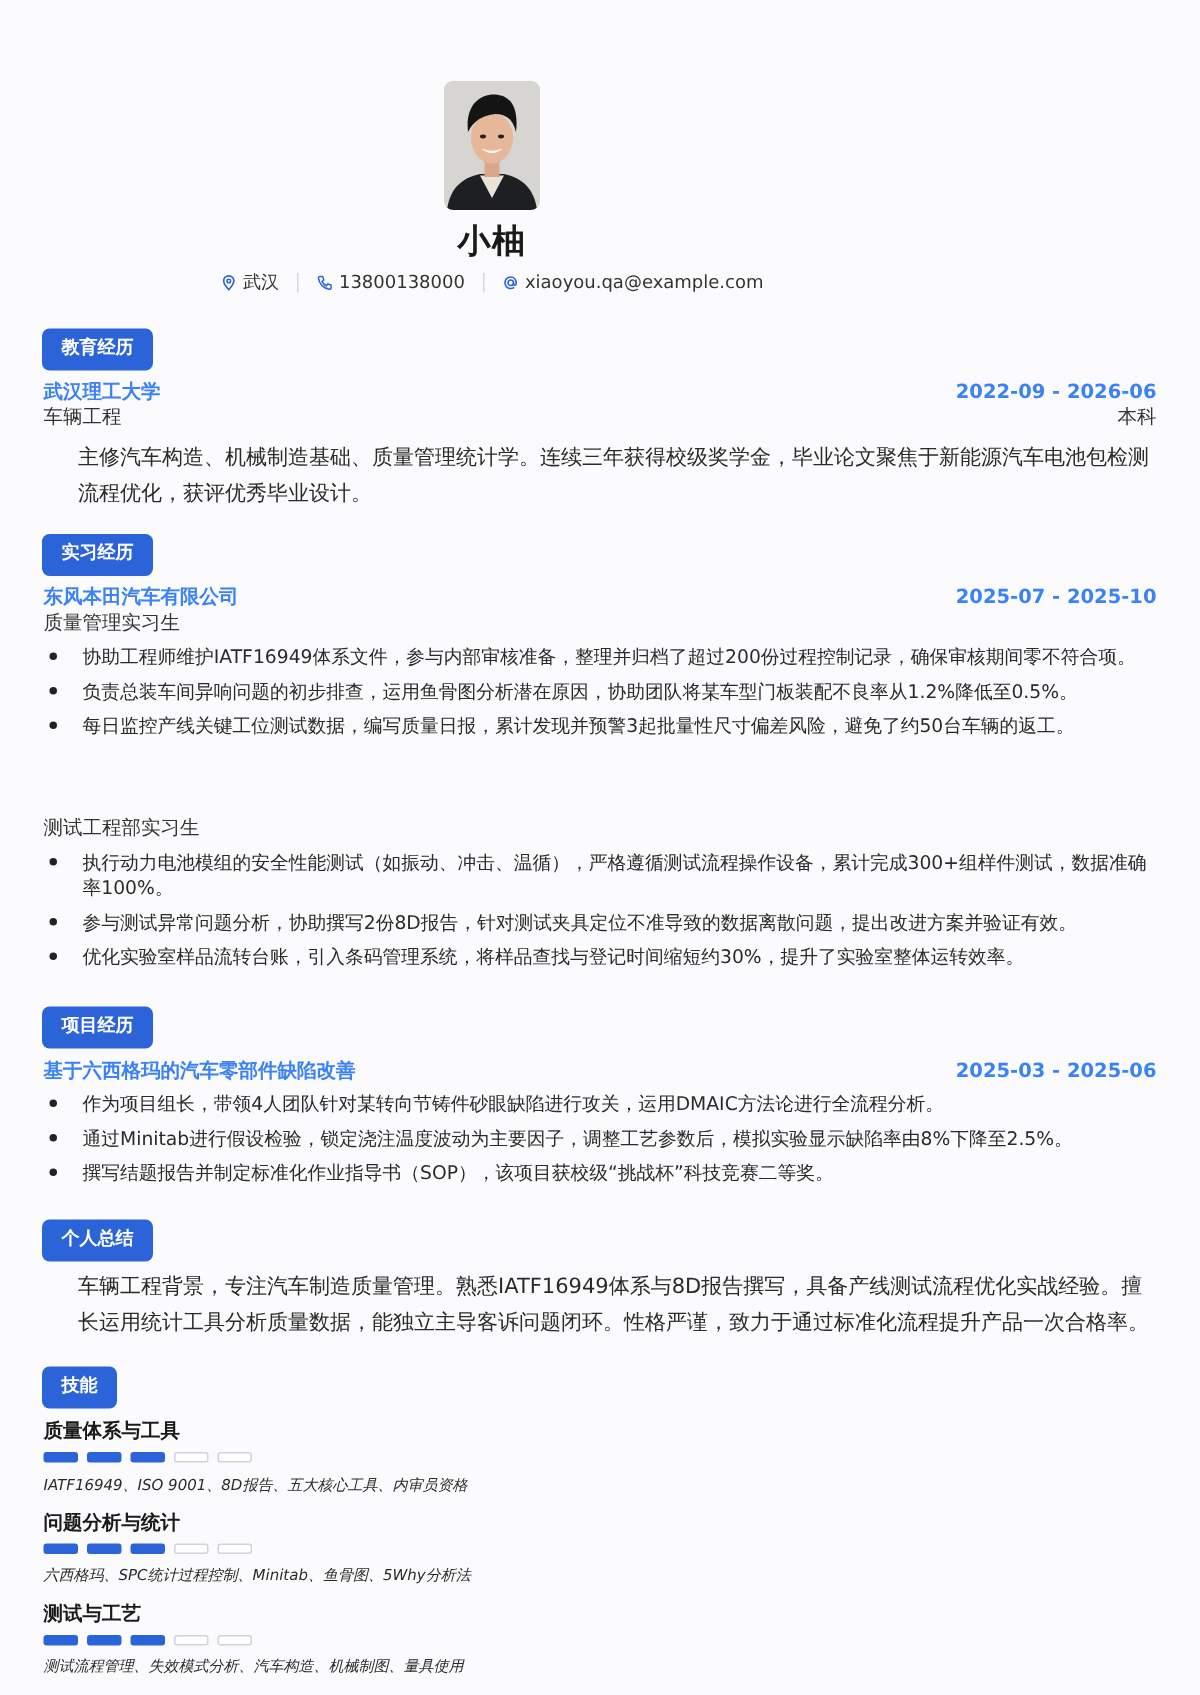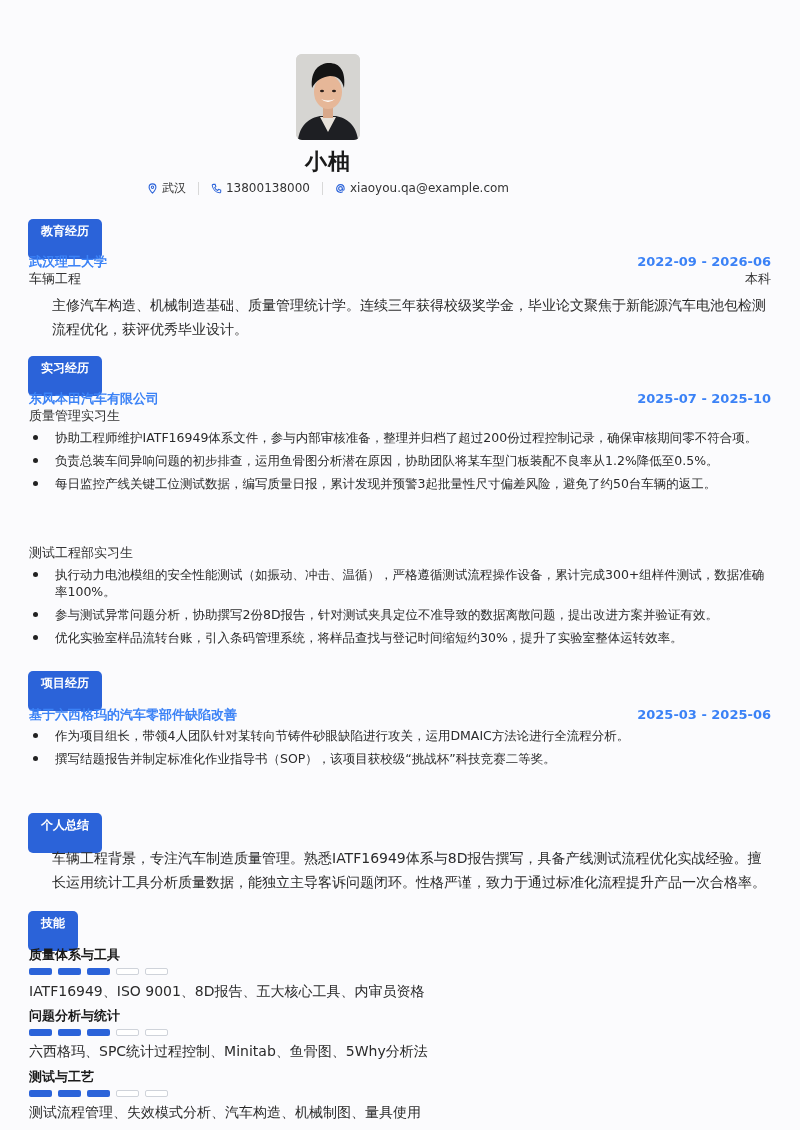--- a/index.html
+++ b/index.html
@@ -9,37 +9,37 @@
 
   .header { position: absolute; left: 0; top: 54px; width: 656px; text-align: center; }
   .avatar { width: 64px; height: 86px; margin: 0 auto; border-radius: 6px; overflow: hidden; background: #d9d8d6; position: relative; }
   .avatar svg { display: block; }
   .name { margin-top: 8px; font-size: 22px; font-weight: bold; color: #1a1a1a; letter-spacing: 1px; line-height: 28px; }
   .contacts { margin-top: 4px; display: flex; justify-content: center; align-items: center; font-size: 12px; color: #333; line-height: 16px; }
   .contact { display: inline-flex; align-items: center; gap: 4px; }
   .contact svg { width: 11px; height: 11px; }
   .sep { width: 1px; height: 13px; background: #d8d8d8; margin: 0 12px; }
 
-  .section-tag { position: absolute; left: 28px; height: 40px; padding: 0 13px; background: #2b63d9; color: #fff; font-size: 12px; font-weight: bold; border-radius: 5px; line-height: 25px; }
+  .section-tag { position: absolute; left: 28px; height: 28px; padding: 0 13px; background: #2b63d9; color: #fff; font-size: 12px; font-weight: bold; border-radius: 5px; line-height: 25px; }
 
   .row { position: absolute; left: 29px; right: 29px; display: flex; justify-content: space-between; font-size: 13px; line-height: 18px; }
   .bold { font-weight: bold; color: #3b82f6; }
   .sub { color: #333; }
   .para { position: absolute; left: 29px; right: 29px; font-size: 14px; line-height: 24px; color: #2a2a2a; margin-left: 23px; }
 
   ul.bullets { position: absolute; left: 29px; right: 29px; list-style: none; font-size: 12.5px; color: #2a2a2a; }
   ul.bullets li { position: relative; padding-left: 26px; line-height: 17px; margin-bottom: 6px; }
   ul.bullets li::before { content: ""; position: absolute; left: 4px; top: 6px; width: 5px; height: 5px; border-radius: 50%; background: #222; }
 
   .skill-title { position: absolute; left: 29px; font-size: 13px; font-weight: bold; color: #1a1a1a; line-height: 18px; }
   .bar { position: absolute; left: 29px; display: flex; gap: 6px; }
   .seg { width: 23px; height: 7px; border-radius: 2px; }
   .seg.on { background: #2b63d9; }
   .seg.off { background: #fff; border: 1px solid #cfd3da; }
-  .skill-desc { position: absolute; left: 29px; font-size: 14px; color: #2a2a2a; line-height: 16px; }
+  .skill-desc { position: absolute; left: 29px; font-size: 10px; color: #2a2a2a; line-height: 16px; font-style: italic; }
 </style>
 </head>
 <body>
 
 <div class="page">
 
   <div class="header">
     <div class="avatar">
       <svg width="64" height="86" viewBox="0 0 64 86">
         <rect width="64" height="86" fill="#d6d5d2"></rect>
@@ -114,20 +114,21 @@
     <li>优化实验室样品流转台账，引入条码管理系统，将样品查找与登记时间缩短约30%，提升了实验室整体运转效率。</li>
   </ul>
 
   <div class="section-tag" style="top:671px;">项目经历</div>
   <div class="row" style="top:706px;">
     <span class="bold">基于六西格玛的汽车零部件缺陷改善</span>
     <span class="bold">2025-03 - 2025-06</span>
   </div>
   <ul class="bullets" style="top:727px;">
     <li>作为项目组长，带领4人团队针对某转向节铸件砂眼缺陷进行攻关，运用DMAIC方法论进行全流程分析。</li>
+    <li>通过Minitab进行假设检验，锁定浇注温度波动为主要因子，调整工艺参数后，模拟实验显示缺陷率由8%下降至2.5%。</li>
     <li>撰写结题报告并制定标准化作业指导书（SOP），该项目获校级“挑战杯”科技竞赛二等奖。</li>
   </ul>
 
   <div class="section-tag" style="top:813px;">个人总结</div>
   <div class="para" style="top:846px;">车辆工程背景，专注汽车制造质量管理。熟悉IATF16949体系与8D报告撰写，具备产线测试流程优化实战经验。擅长运用统计工具分析质量数据，能独立主导客诉问题闭环。性格严谨，致力于通过标准化流程提升产品一次合格率。</div>
 
   <div class="section-tag" style="top:911px;">技能</div>
 
   <div class="skill-title" style="top:946px;">质量体系与工具</div>
   <div class="bar" style="top:968px;">

